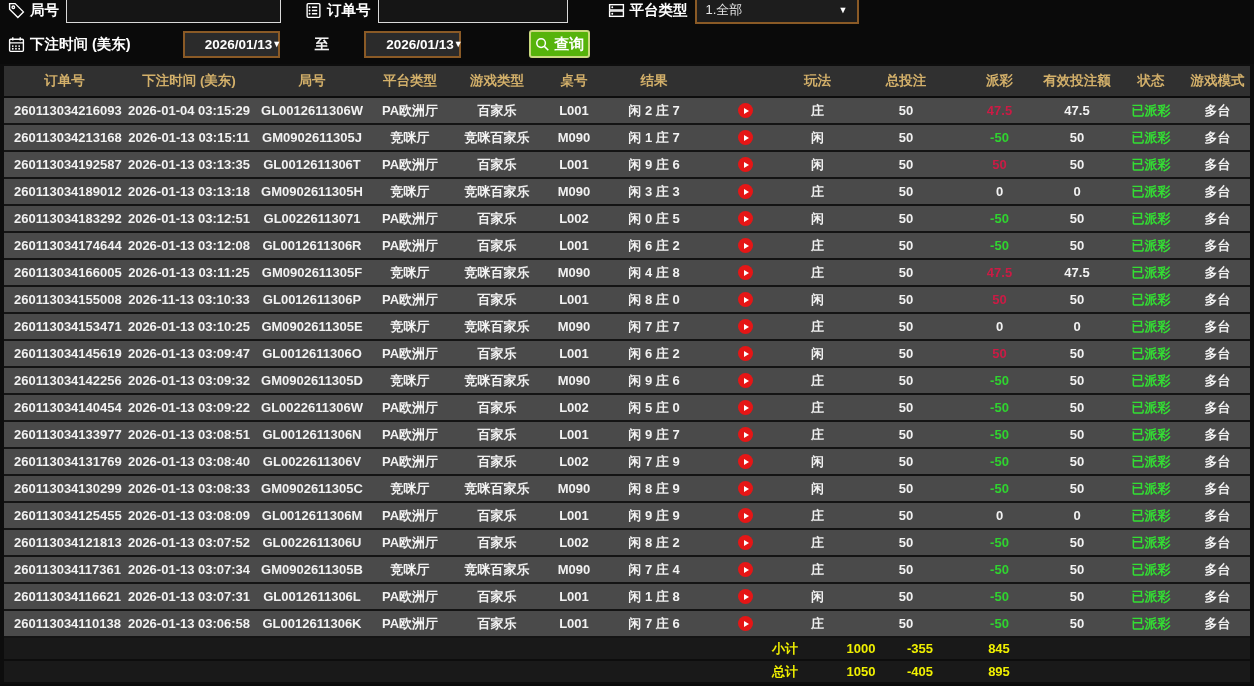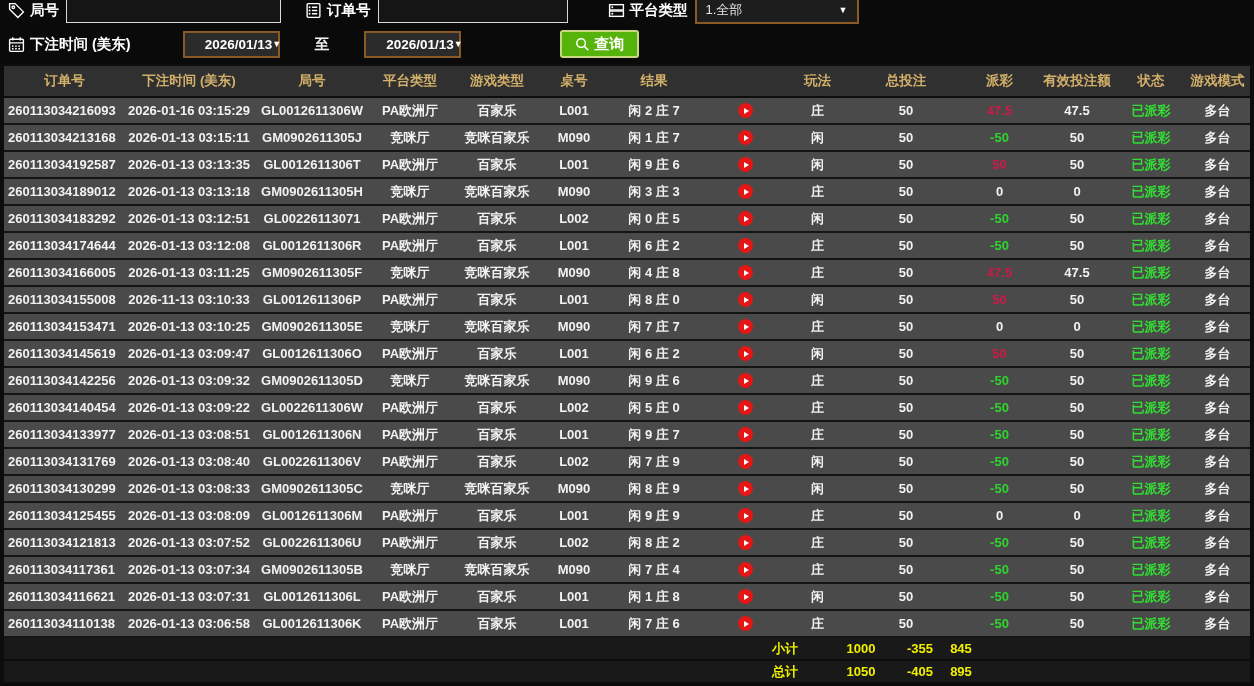--- a/index.html
+++ b/index.html
@@ -28,55 +28,55 @@
   }
   .caret{font-size:9px;color:#fff;line-height:1}
   .datebox{
     width:97px;height:27px;border:2px solid #8a5a26;background:#2b2b2b;
     display:flex;align-items:center;justify-content:space-between;
     padding:0 20px;font-weight:bold;font-size:13.5px;color:#fff;box-sizing:border-box;cursor:pointer;
   }
   .d1{margin-left:52px}
   .to{font-weight:bold;font-size:14.5px;margin:0 35px}
   .search-btn{
-    display:flex;align-items:center;gap:4px;height:28px;padding:0 13px;
+    display:flex;align-items:center;gap:4px;height:28px;padding:0 4px;
     background:#56b30b;border:2px solid #c9d97f;border-radius:3px;
-    color:#fff;font-weight:bold;font-size:15px;margin-left:99px;cursor:pointer;
+    color:#fff;font-weight:bold;font-size:15px;margin-left:68px;cursor:pointer;
     font-family:inherit;
   }
   
   .table{margin-top:6px;background:#0d0d0d;padding:0 4px}
   .thead,.trow{
     display:grid;
     grid-template-columns:121px 128px 118px 78px 96px 58px 102px 80px 65px 112px 75px 80px 68px 65px;
   }
   .thead{background:#303030;border-top:2px solid #0d0d0d;border-bottom:2px solid #0d0d0d;height:30px}
   .th{display:flex;align-items:center;justify-content:center;color:#d3b06a;font-weight:bold;font-size:13.5px;white-space:nowrap}
   .trow{background:#4a4a4a;height:25px;border-bottom:2px solid #141414}
   .td{display:flex;align-items:center;justify-content:center;font-size:13px;font-weight:bold;color:#f2f2f2;white-space:nowrap;overflow:hidden}
-  .c-left{justify-content:flex-start;padding-left:4px}
+  .c-left{justify-content:flex-start;padding-left:10px}
   .p-pos{color:#cb1b45}
   .p-neg{color:#2fd32f}
   .p-zero{color:#f2f2f2}
   .c-green{color:#33dd33}
   .play{
     width:15px;height:15px;border-radius:50%;background:#e51616;
     display:flex;align-items:center;justify-content:center;cursor:pointer;flex:none;
   }
   .play::after{
     content:"";display:block;margin-left:2px;
     border-left:5px solid #fff;border-top:3.5px solid transparent;border-bottom:3.5px solid transparent;
   }
   .foot{background:#191919;height:21px;border-bottom:2px solid #0d0d0d;position:relative}
   .foot .fspan{
     position:absolute;top:0;height:100%;width:60px;
     display:flex;align-items:center;justify-content:center;
     color:#f0f000;font-weight:bold;font-size:13px;
   }
-  .fl{left:751px}.f1{left:827px}.f2{left:886px}.f3{left:927px}
+  .fl{left:751px}.f1{left:827px}.f2{left:886px}.f3{left:965px}
   svg{display:block}
 </style>
 </head>
 <body>
 
 <div class="app">
 
   <div class="filters">
     <div class="frow row1">
       <span class="ficon">
@@ -155,21 +155,21 @@
         <div class="th">玩法</div>
         <div class="th">总投注</div>
         <div class="th">派彩</div>
         <div class="th">有效投注额</div>
         <div class="th">状态</div>
         <div class="th">游戏模式</div>
       </div>
     <div id="tbody">
         <div class="trow">
           <div class="td c-left">260113034216093</div>
-          <div class="td">2026-01-16 03:15:29</div>
+          <div class="td">2026-01-04 03:15:29</div>
           <div class="td">GL0012611306W</div>
           <div class="td">PA欧洲厅</div>
           <div class="td">百家乐</div>
           <div class="td">L001</div>
           <div class="td">闲 2 庄 7</div>
           <div class="td">
             <span class="play"></span>
           </div>
           <div class="td">庄</div>
           <div class="td">50</div>

